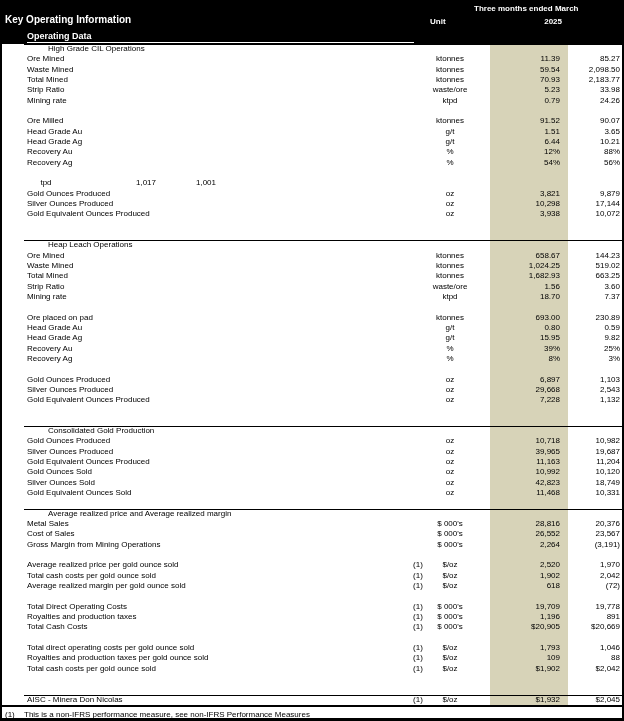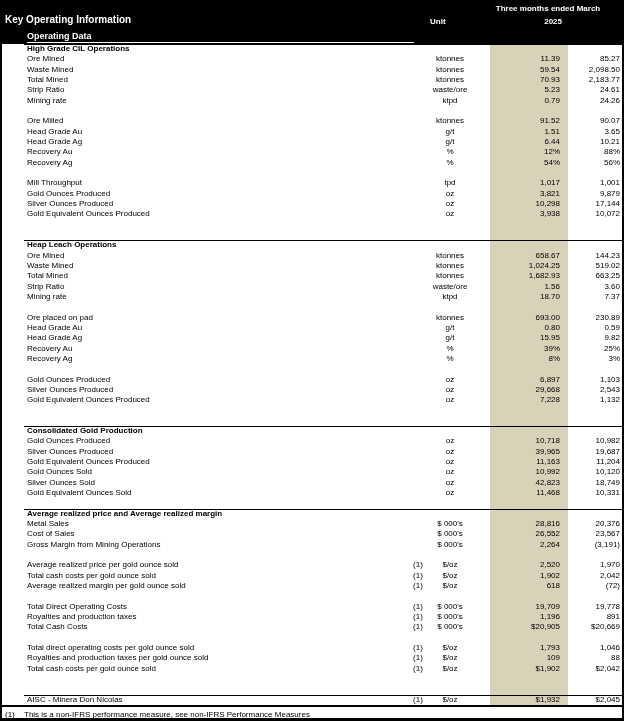--- a/index.html
+++ b/index.html
@@ -4,37 +4,37 @@
 <style>
   html,body{margin:0;padding:0;background:#888;}
   .page{
     width:624px;height:721px;box-sizing:border-box;position:relative;
     background:#fff;border:2px solid #000;border-bottom:3px solid #000;
     font-family:"Liberation Sans",sans-serif;color:#000;overflow:hidden;
   }
   
   .band{position:relative;height:42px;background:#000;color:#fff;}
   .band .title{position:absolute;left:3px;top:12px;font-size:10px;font-weight:bold;}
-  .band .period{position:absolute;left:472px;top:2px;width:148px;text-align:center;font-size:8px;font-weight:bold;}
+  .band .period{position:absolute;left:472px;top:2px;width:148px;text-align:left;font-size:8px;font-weight:bold;}
   .band .unit-h{position:absolute;left:428px;top:15px;width:40px;font-size:8px;font-weight:bold;}
   .band .y25h{position:absolute;left:468px;top:15px;width:92px;text-align:right;font-size:8px;font-weight:bold;}
   .band .y24h{position:absolute;left:560px;top:15px;width:60px;text-align:center;font-size:8px;font-weight:bold;margin-top:36px;}
   .band .subtitle{position:absolute;left:25px;top:29px;font-size:9px;font-weight:bold;text-align:right;}
   .band .subline{position:absolute;left:25px;top:40px;width:387px;height:1px;background:#fff;}
   
   .body{position:relative;height:661px;background:#fff;}
   .beige{position:absolute;left:488px;top:0;width:78px;height:100%;background:#d7d3b8;z-index:0;}
   #rows{position:relative;z-index:1;}
   .row{height:10.33px;display:flex;align-items:center;font-size:8px;line-height:10.33px;position:relative;white-space:nowrap;}
   .row .lbl{flex:1;padding-left:25px;overflow:hidden;}
   .row .note{width:24px;text-align:center;}
   .row .unit{width:40px;text-align:center;}
   .row .v25{width:92px;text-align:right;padding-right:2px;box-sizing:border-box;}
   .row .v24{width:60px;text-align:right;padding-right:2px;box-sizing:border-box;}
-  .row.hdr .lbl{font-weight:bold;}
+  .row.hdr .lbl{font-weight:normal;margin-left:21px;}
   .row.hdr::before,.row.rule::before{content:"";position:absolute;left:22px;right:0;top:0;height:1px;background:#000;}
   
   .footnote{border-top:2px solid #000;height:14px;display:flex;align-items:center;font-size:8px;background:#fff;position:relative;z-index:2;}
   .fn-ref{width:22px;padding-left:3px;box-sizing:border-box;}
 </style>
 </head>
 <body>
 
 <div class="page">
 
@@ -77,21 +77,21 @@
           <div class="note"></div>
           <div class="unit">ktonnes</div>
           <div class="v25">70.93</div>
           <div class="v24">2,183.77</div>
         </div>
         <div class="row">
           <div class="lbl">Strip Ratio</div>
           <div class="note"></div>
           <div class="unit">waste/ore</div>
           <div class="v25">5.23</div>
-          <div class="v24">24.61</div>
+          <div class="v24">33.98</div>
         </div>
         <div class="row">
           <div class="lbl">Mining rate</div>
           <div class="note"></div>
           <div class="unit">ktpd</div>
           <div class="v25">0.79</div>
           <div class="v24">24.26</div>
         </div>
         <div class="row">
           <div class="lbl"></div>
@@ -136,21 +136,20 @@
           <div class="v24">56%</div>
         </div>
         <div class="row">
           <div class="lbl"></div>
           <div class="note"></div>
           <div class="unit"></div>
           <div class="v25"></div>
           <div class="v24"></div>
         </div>
         <div class="row">
-          <div class="lbl">Mill Throughput</div>
           <div class="note"></div>
           <div class="unit">tpd</div>
           <div class="v25">1,017</div>
           <div class="v24">1,001</div>
         </div>
         <div class="row">
           <div class="lbl">Gold Ounces Produced</div>
           <div class="note"></div>
           <div class="unit">oz</div>
           <div class="v25">3,821</div>

